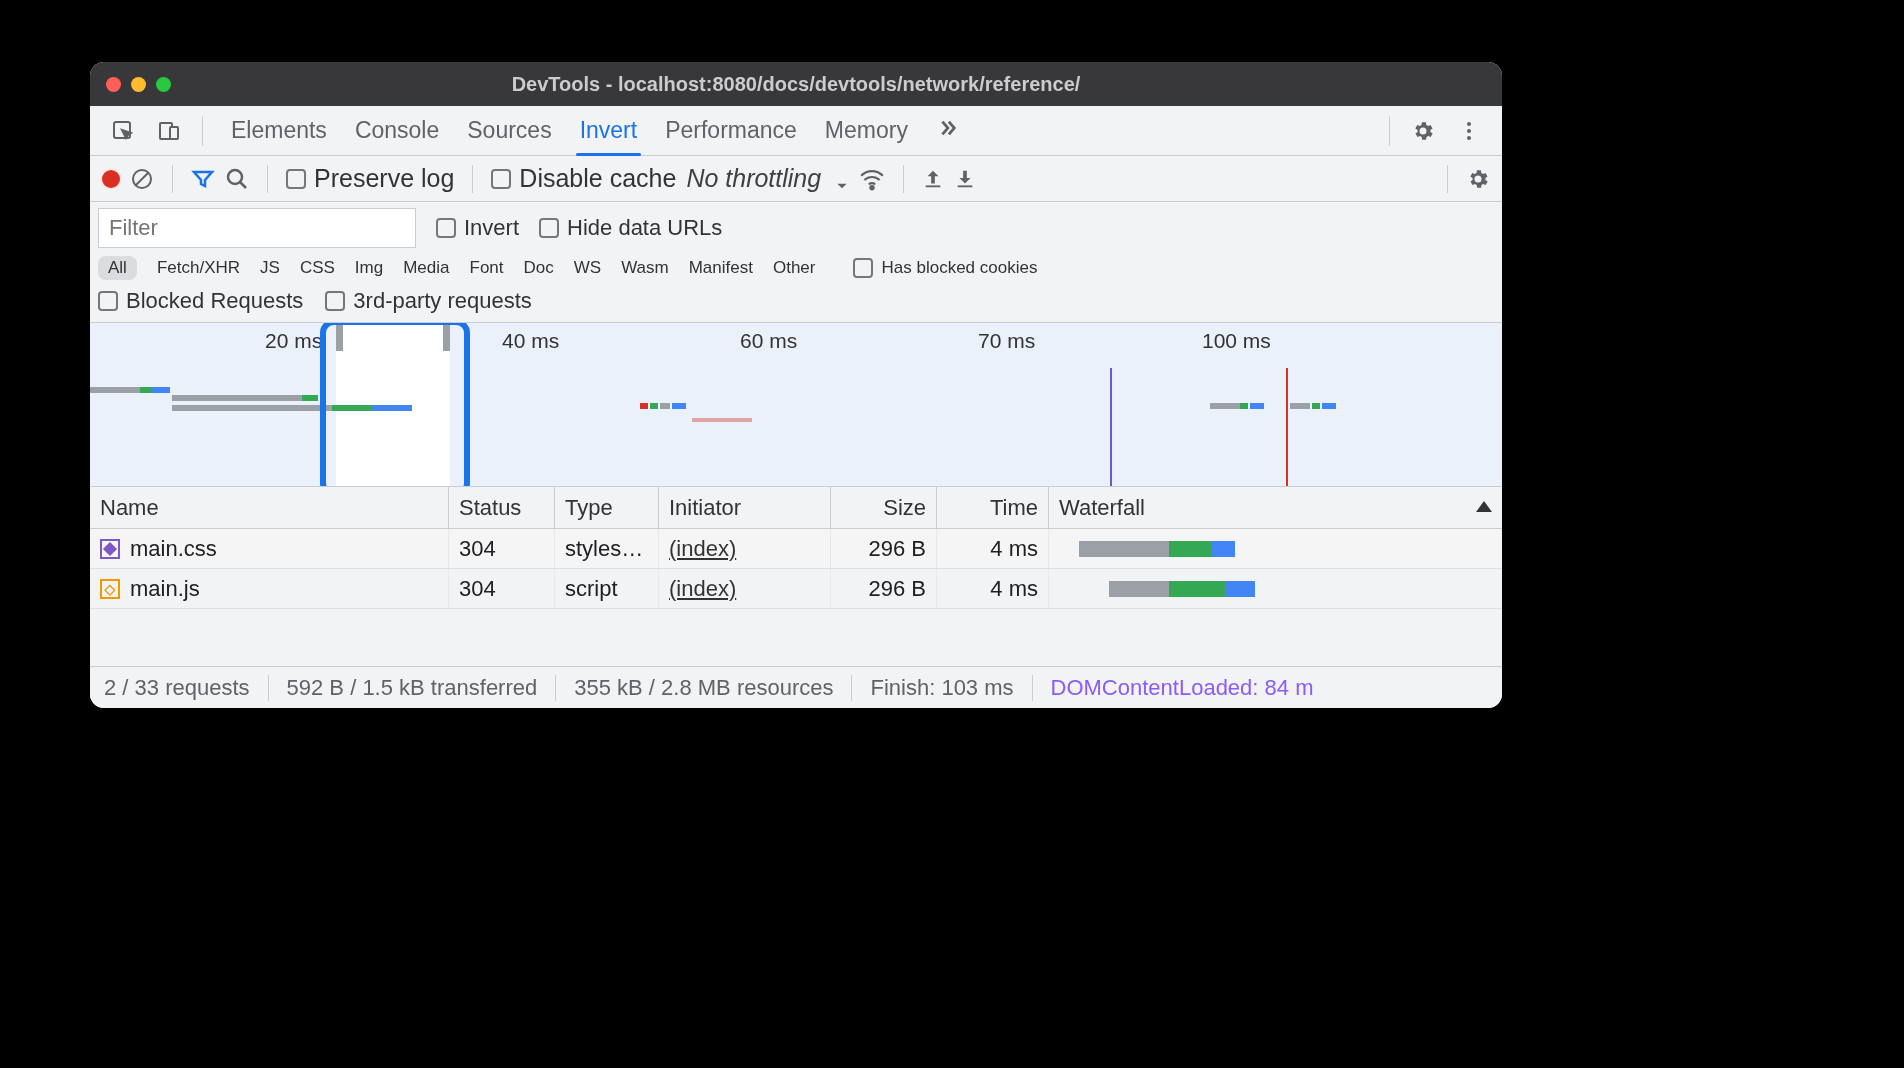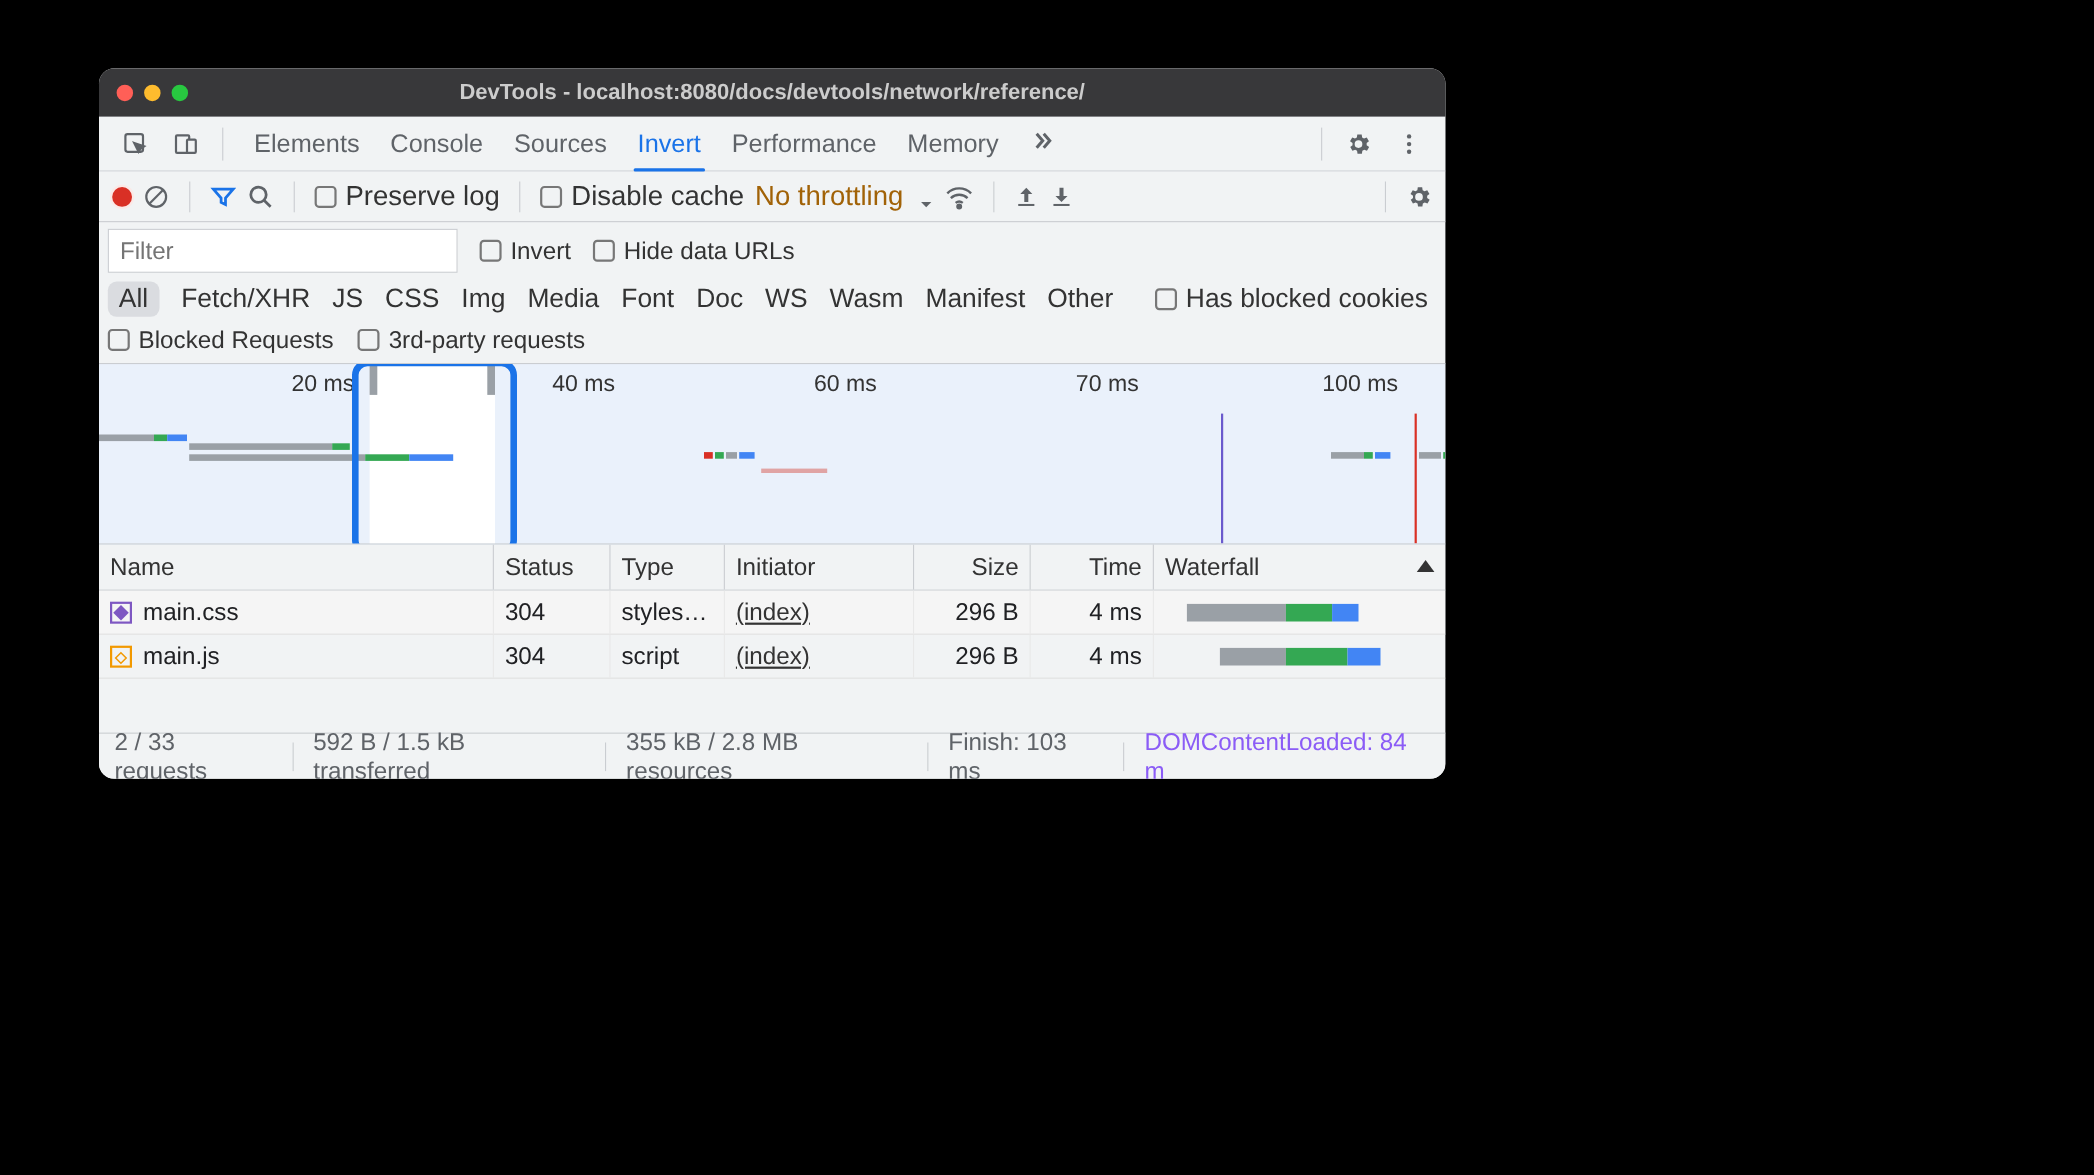--- a/index.html
+++ b/index.html
@@ -9,21 +9,21 @@
     height: 1068px;
     font-family: -apple-system, "Helvetica Neue", Arial, sans-serif;
     font-size: 24px;
     color: #202124;
     position: relative;
   }
   .window {
     position: absolute;
     left: 90px;
     top: 62px;
-    width: 1224px;
+    width: 1412px;
     height: 646px;
     background: #f1f3f4;
     border-radius: 14px;
     overflow: hidden;
     box-shadow: 0 10px 40px rgba(0,0,0,.5);
   }
   .titlebar {
     height: 44px;
     background: #38383a;
     display: flex;
@@ -48,26 +48,26 @@
   .tabbar .right { display:flex; align-items:center; margin-left:auto;}
 
   .toolbar {
     height:46px; background:#f1f3f4; display:flex; align-items:center;
     border-bottom:1px solid #cacdd1; padding:0 12px; gap:10px; font-size:25px; color:#5f6368;
   }
   .toolbar .sep{width:1px;height:28px;background:#cacdd1; margin:0 8px;}
   .record-dot{width:18px;height:18px;border-radius:50%;background:#d93025;box-shadow:0 0 0 2px #fbe9e7;}
   .chk{width:20px;height:20px;border:2px solid #777;border-radius:4px;display:inline-block;vertical-align:middle;margin-right:8px;flex-shrink:0;}
   .chk-label{display:flex;align-items:center;white-space:nowrap;cursor:pointer;color:#333;}
-  .throttle{display:flex;align-items:flex-end;gap:14px;color:#a16207;cursor:pointer;}
+  .throttle{display:flex;align-items:flex-end;gap:14px;color:#404040;cursor:pointer;font-style:italic;}
   svg{display:block;}
 
   .filterbar{ padding:6px 8px 4px 8px; display:flex; align-items:center; gap:20px; font-size:22px;}
   .filter-input{width:318px;height:40px;background:#fff;border:1px solid #cacdd1;padding:4px 10px;font-size:22px;color:#5f6368;}
-  .filtertypes{ padding:4px 8px 4px 8px; display:flex;align-items:center;gap:20px;font-size:24px;color:#333;flex-wrap:wrap;}
+  .filtertypes{ padding:4px 8px 4px 8px; display:flex;align-items:center;gap:20px;font-size:17px;color:#333;flex-wrap:wrap;}
   .ft{cursor:pointer;}
   .ft.active{background:#dadce0;border-radius:8px;padding:2px 10px;}
   .filtertypes2{ padding:4px 8px 8px 8px; display:flex;align-items:center;gap:22px;font-size:22px;color:#333;}
 
   .timeline{
     height:165px;background:#eaf1fb;border-top:1px solid #cacdd1;border-bottom:1px solid #cacdd1;position:relative;overflow:hidden;
   }
   .timeline .tick{position:absolute;top:6px;font-size:21px;color:#333;}
   .timeline .vline-blue{position:absolute;top:45px;bottom:0;width:2px;background:#6a5acd;}
   .timeline .vline-red{position:absolute;top:45px;bottom:0;width:2px;background:#d93025;}

